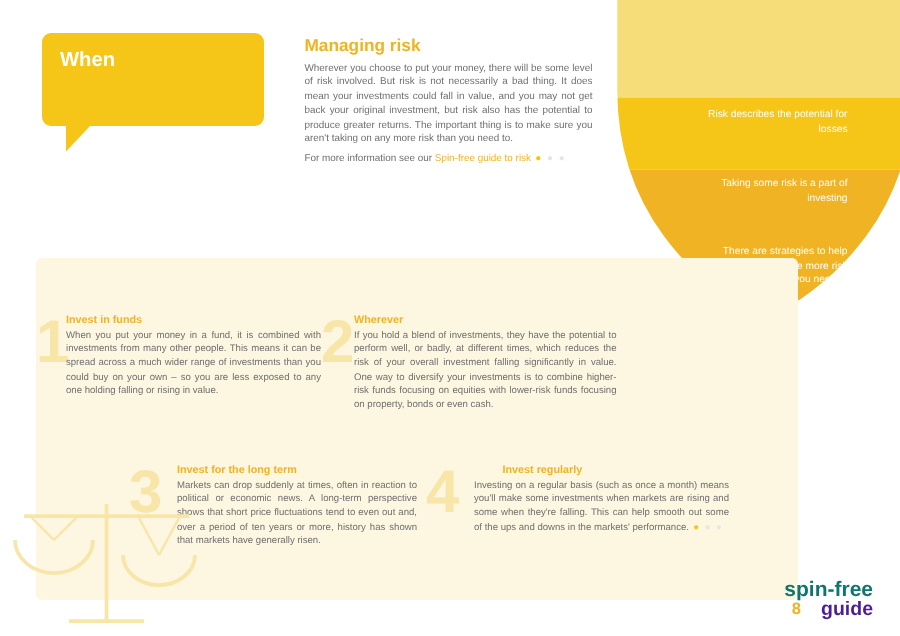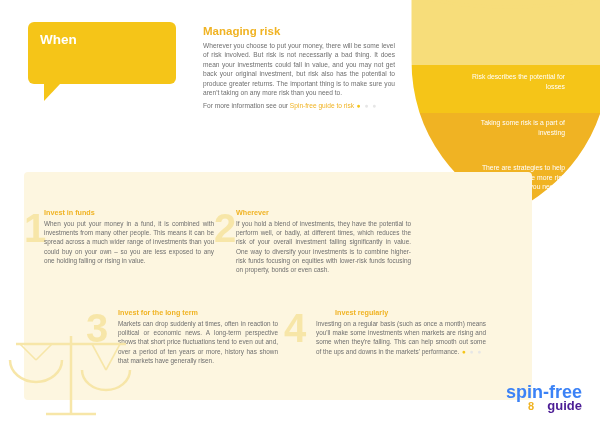--- a/index.html
+++ b/index.html
@@ -169,21 +169,21 @@
   .scales { position: absolute; left: 6px; top: 330px; width: 130px; height: 90px; }
 
   
   .logo {
     position: absolute;
     right: 18px;
     bottom: 12px;
     text-align: right;
     line-height: 13px;
   }
-  .logo .l1 { color: #3b82f6; font-size: 18px; font-weight: bold; display: block; }
+  .logo .l1 { color: #0f766e; font-size: 14px; font-weight: bold; display: block; }
   .logo .l2 { color: #4c1d95; font-size: 13px; font-weight: bold; display: block; }
   .pagenum {
     position: absolute;
     right: 66px;
     bottom: 12px;
     color: #f0b323;
     font-size: 11px;
     font-weight: bold;
   }
 </style>

